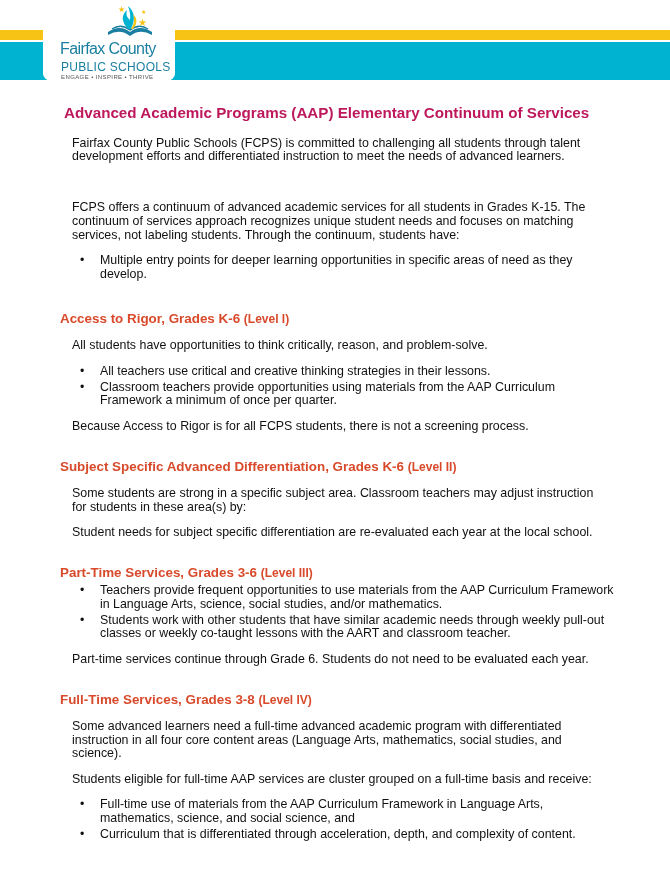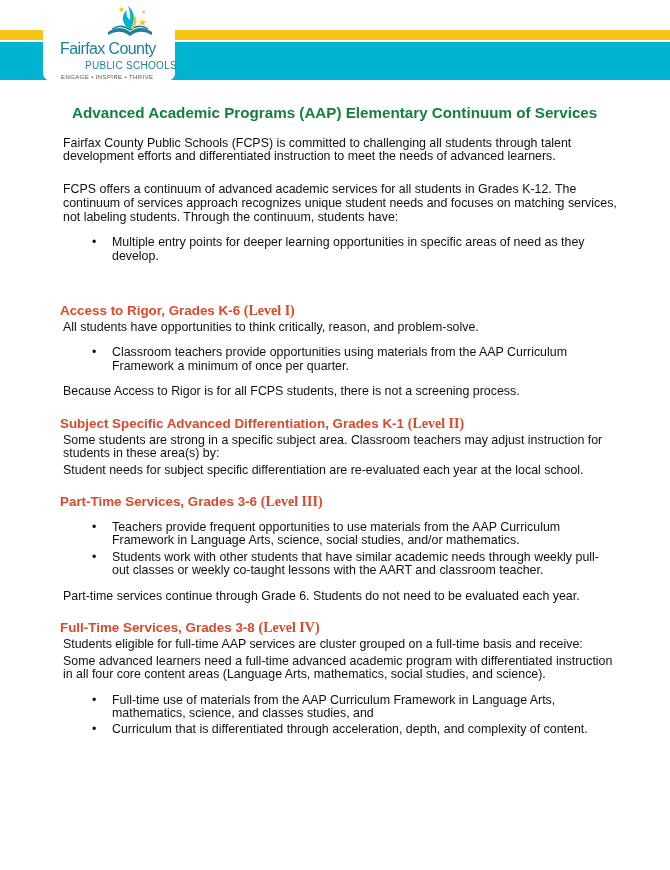--- a/index.html
+++ b/index.html
@@ -4,33 +4,33 @@
   <style>
     html, body { margin: 0; padding: 0; background: #ffffff; }
     body { width: 670px; height: 870px; position: relative; overflow: hidden;
       font-family: "Liberation Sans", sans-serif; color: #111; }
     .band-yellow { position: absolute; left: 0; right: 0; top: 30px; height: 10px; background: #f7c315; }
     .band-cyan { position: absolute; left: 0; right: 0; top: 42px; height: 38px; background: #00b3d1; }
     .logo-plate { position: absolute; left: 43px; top: 0; width: 132px; height: 86px; background: #fff;
       border-radius: 0 0 30px 30px / 0 0 12px 12px; }
     .logo { position: absolute; left: 60px; top: 2px; width: 140px; height: 84px; }
     .logo-name { position: absolute; left: 0; top: 38px; font-size: 16px; color: #1a7fa0; letter-spacing: -0.6px; white-space: nowrap; }
-    .logo-sub { position: absolute; left: 1px; top: 58px; font-size: 10px; color: #1a7fa0; letter-spacing: 0.3px; white-space: nowrap; margin-left: 24px; }
+    .logo-sub { position: absolute; left: 1px; top: 58px; font-size: 12px; color: #1a7fa0; letter-spacing: 0.3px; white-space: nowrap; }
     .logo-tag { position: absolute; left: 1px; top: 72px; font-size: 6px; color: #555; letter-spacing: 0.4px; white-space: nowrap; }
     .logo-mark { position: absolute; left: 40px; top: 0; width: 60px; height: 40px; }
 
     .content { position: absolute; left: 60px; top: 106px; width: 560px; font-size: 12.4px; line-height: 13.6px; }
-    h1 { margin: 0 0 17px 12px; font-size: 15.2px; font-weight: bold; color: #15803d; white-space: nowrap; }
-    p { margin: 3px; }
+    h1 { margin: 0 0 17px 4px; font-size: 15.2px; font-weight: bold; color: #be185d; white-space: nowrap; }
+    p { margin: 12px; }
     .gap { height: 13.6px; }
-    ul { margin: 12px; padding: 0; list-style: none; }
+    ul { margin: 0; padding: 0; list-style: none; }
     ul li { position: relative; padding-left: 40px; margin: 2.5px 0 2.5px 0; }
     ul li::before { content: "•"; position: absolute; left: 20px; top: 0; }
     h2 { margin: 0; font-size: 13.4px; font-weight: bold; color: #d84a2b; line-height: 15px; white-space: nowrap; }
-    h2 .lvl { font-size: 14px; font-family: Liberation Serif, serif; }
+    h2 .lvl { font-size: 12px; }
   </style>
 </head>
 <body>
 
 <div class="band-yellow"></div>
 <div class="band-cyan"></div>
 <div class="logo-plate"></div>
 
 <div class="logo">
   <svg class="logo-mark" viewBox="0 0 60 40">
@@ -45,56 +45,57 @@
   <div class="logo-name">Fairfax County</div>
   <div class="logo-sub">PUBLIC SCHOOLS</div>
   <div class="logo-tag">ENGAGE • INSPIRE • THRIVE</div>
 </div>
 
 <div class="content">
   <h1>Advanced Academic Programs (AAP) Elementary Continuum of Services</h1>
 
   <p>Fairfax County Public Schools (FCPS) is committed to challenging all students through talent development efforts and differentiated instruction to meet the needs of advanced learners.</p>
   <div class="gap"></div>
-  <p>FCPS offers a continuum of advanced academic services for all students in Grades K-12. The continuum of services approach recognizes unique student needs and focuses on matching services, not labeling students. Through the continuum, students have:</p>
+  <p>FCPS offers a continuum of advanced academic services for all students in Grades K-15. The continuum of services approach recognizes unique student needs and focuses on matching services, not labeling students. Through the continuum, students have:</p>
   <ul>
     <li>Multiple entry points for deeper learning opportunities in specific areas of need as they develop.</li>
   </ul>
   <div class="gap"></div>
   <div class="gap"></div>
 
   <section>
     <h2><span>Access to Rigor, Grades K-6</span> <span class="lvl">(Level I)</span></h2>
     <p>All students have opportunities to think critically, reason, and problem-solve.</p>
     <ul>
+      <li>All teachers use critical and creative thinking strategies in their lessons.</li>
       <li>Classroom teachers provide opportunities using materials from the AAP Curriculum Framework a minimum of once per quarter.</li>
     </ul>
     <p>Because Access to Rigor is for all FCPS students, there is not a screening process.</p>
   </section>
   <div class="gap"></div>
 
   <section>
-    <h2><span>Subject Specific Advanced Differentiation, Grades K-1</span> <span class="lvl">(Level II)</span></h2>
+    <h2><span>Subject Specific Advanced Differentiation, Grades K-6</span> <span class="lvl">(Level II)</span></h2>
     <p>Some students are strong in a specific subject area. Classroom teachers may adjust instruction for students in these area(s) by:</p>
     <p>Student needs for subject specific differentiation are re-evaluated each year at the local school.</p>
   </section>
   <div class="gap"></div>
 
   <section>
     <h2><span>Part-Time Services, Grades 3-6</span> <span class="lvl">(Level III)</span></h2>
     <ul>
       <li>Teachers provide frequent opportunities to use materials from the AAP Curriculum Framework in Language Arts, science, social studies, and/or mathematics.</li>
       <li>Students work with other students that have similar academic needs through weekly pull-out classes or weekly co-taught lessons with the AART and classroom teacher.</li>
     </ul>
     <p>Part-time services continue through Grade 6. Students do not need to be evaluated each year.</p>
   </section>
   <div class="gap"></div>
 
   <section>
     <h2><span>Full-Time Services, Grades 3-8</span> <span class="lvl">(Level IV)</span></h2>
+    <p>Some advanced learners need a full-time advanced academic program with differentiated instruction in all four core content areas (Language Arts, mathematics, social studies, and science).</p>
     <p>Students eligible for full-time AAP services are cluster grouped on a full-time basis and receive:</p>
-    <p>Some advanced learners need a full-time advanced academic program with differentiated instruction in all four core content areas (Language Arts, mathematics, social studies, and science).</p>
     <ul>
-      <li>Full-time use of materials from the AAP Curriculum Framework in Language Arts, mathematics, science, and classes studies, and</li>
+      <li>Full-time use of materials from the AAP Curriculum Framework in Language Arts, mathematics, science, and social science, and</li>
       <li>Curriculum that is differentiated through acceleration, depth, and complexity of content.</li>
     </ul>
   </section>
 </div>
 
 </body></html>

